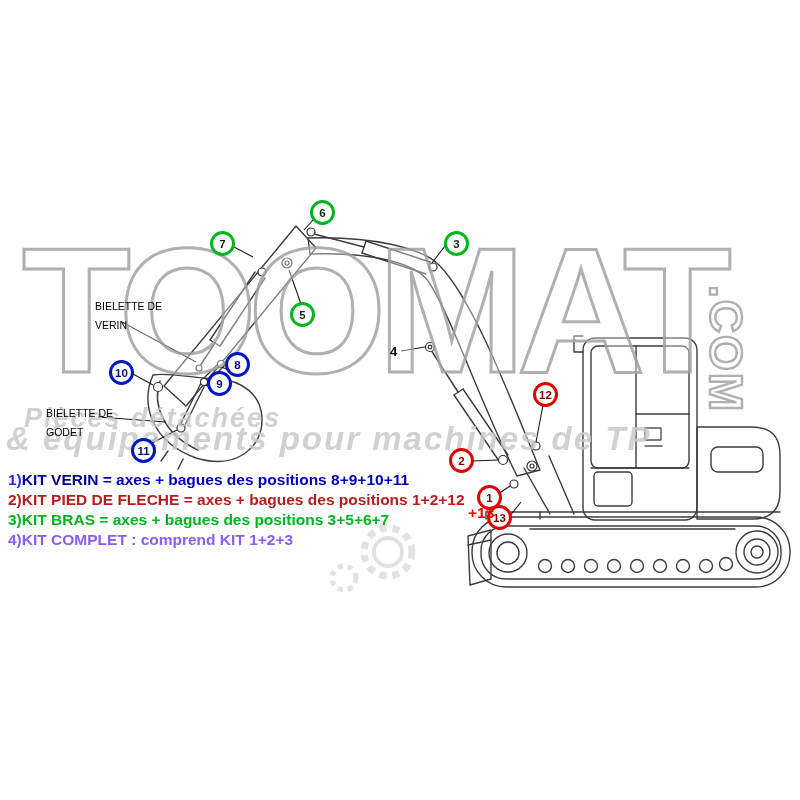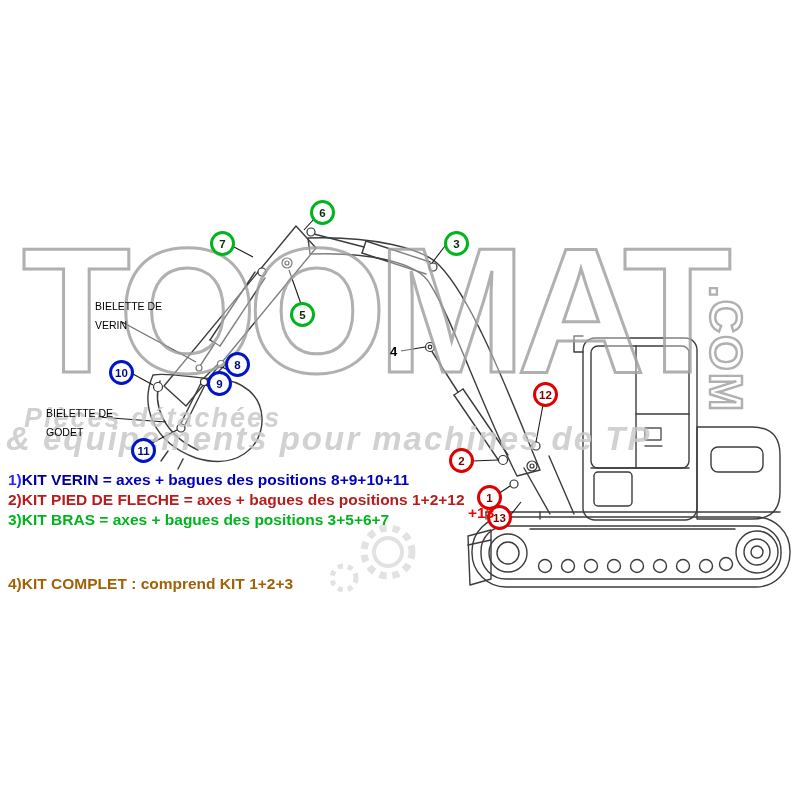--- a/index.html
+++ b/index.html
@@ -16,21 +16,21 @@
   .num-label{position:absolute;font-weight:bold;font-size:13px;color:#000;z-index:7;}
   .tagline{position:absolute;font-weight:bold;font-style:italic;color:#c8c8c8;opacity:.82;
            white-space:nowrap;z-index:5;}
   .t1{left:24px;top:403px;font-size:27px;letter-spacing:2px;}
   .t2{left:6px;top:420px;font-size:33px;letter-spacing:2px;}
   #legend{position:absolute;left:8px;top:470px;z-index:8;font-weight:bold;font-size:15.5px;line-height:20px;}
   .legend-line{white-space:nowrap;}
   .l1{color:#0000bf;}.l1 .pfx{color:#2727ff;}.l1 .kit{color:#000095;}
   .l2{color:#b91c1c;}
   .l3{color:#00b41e;}
-  .l4{color:#a16207;margin-top:44px;}
+  .l4{color:#8b5cf6;}
   #legend-suffix{position:absolute;left:468px;top:504px;color:#f20000;font-weight:bold;font-size:15.5px;z-index:8;}
   .wm-svg{z-index:4;pointer-events:none;}
 </style>
 </head>
 <body>
 
 <div id="stage">
 
   <svg width="800" height="800" viewBox="0 0 800 800">
 

